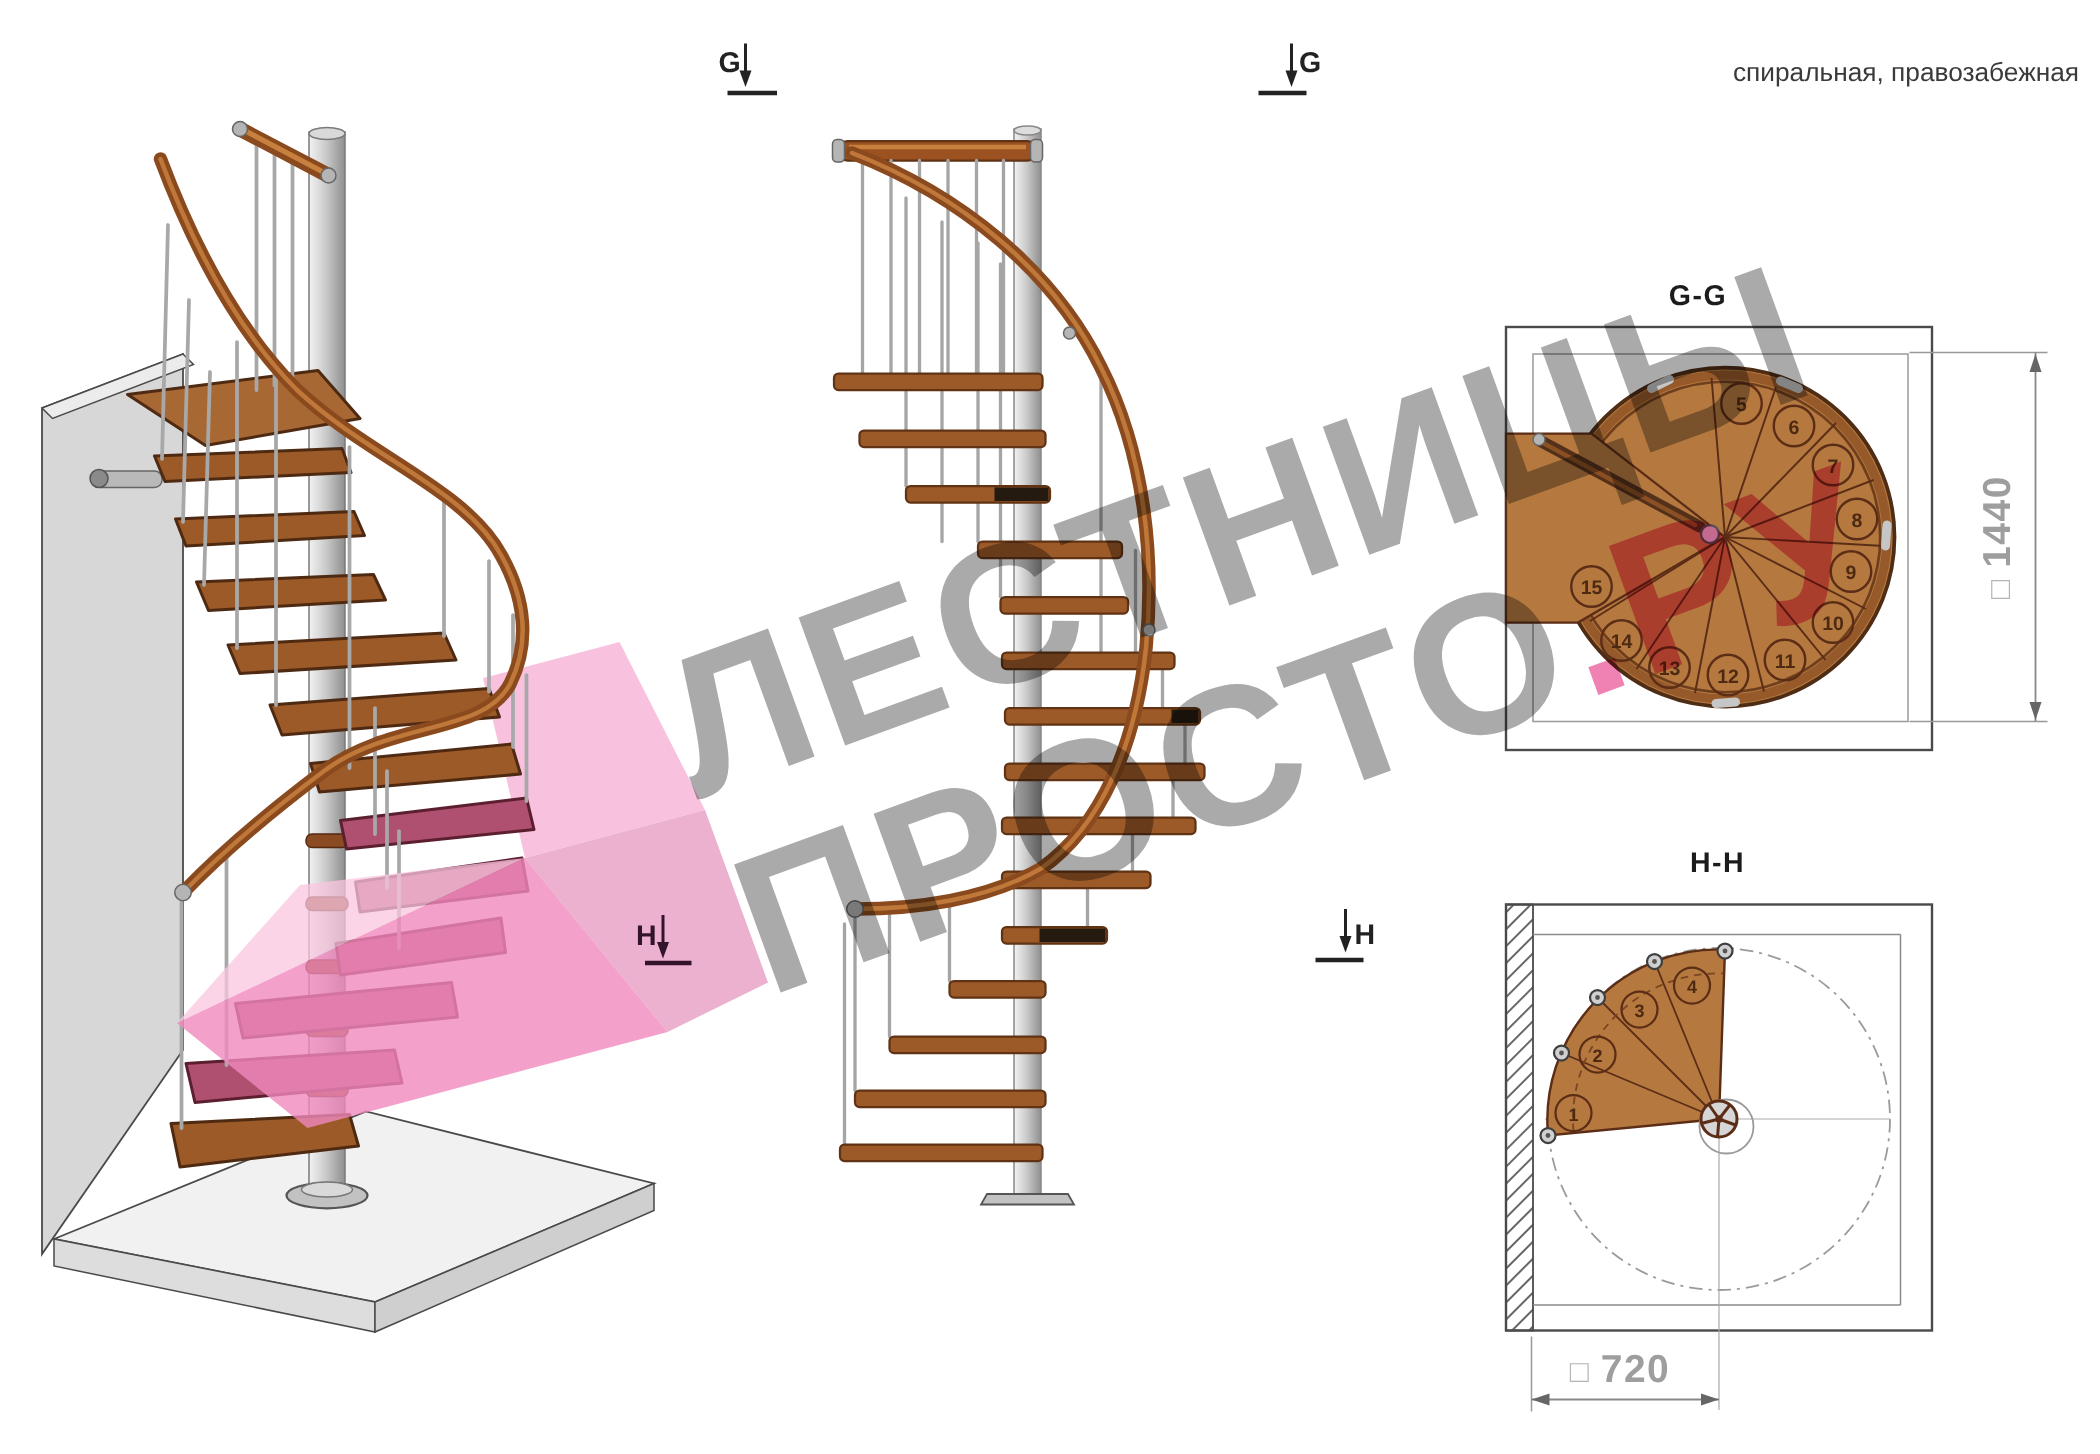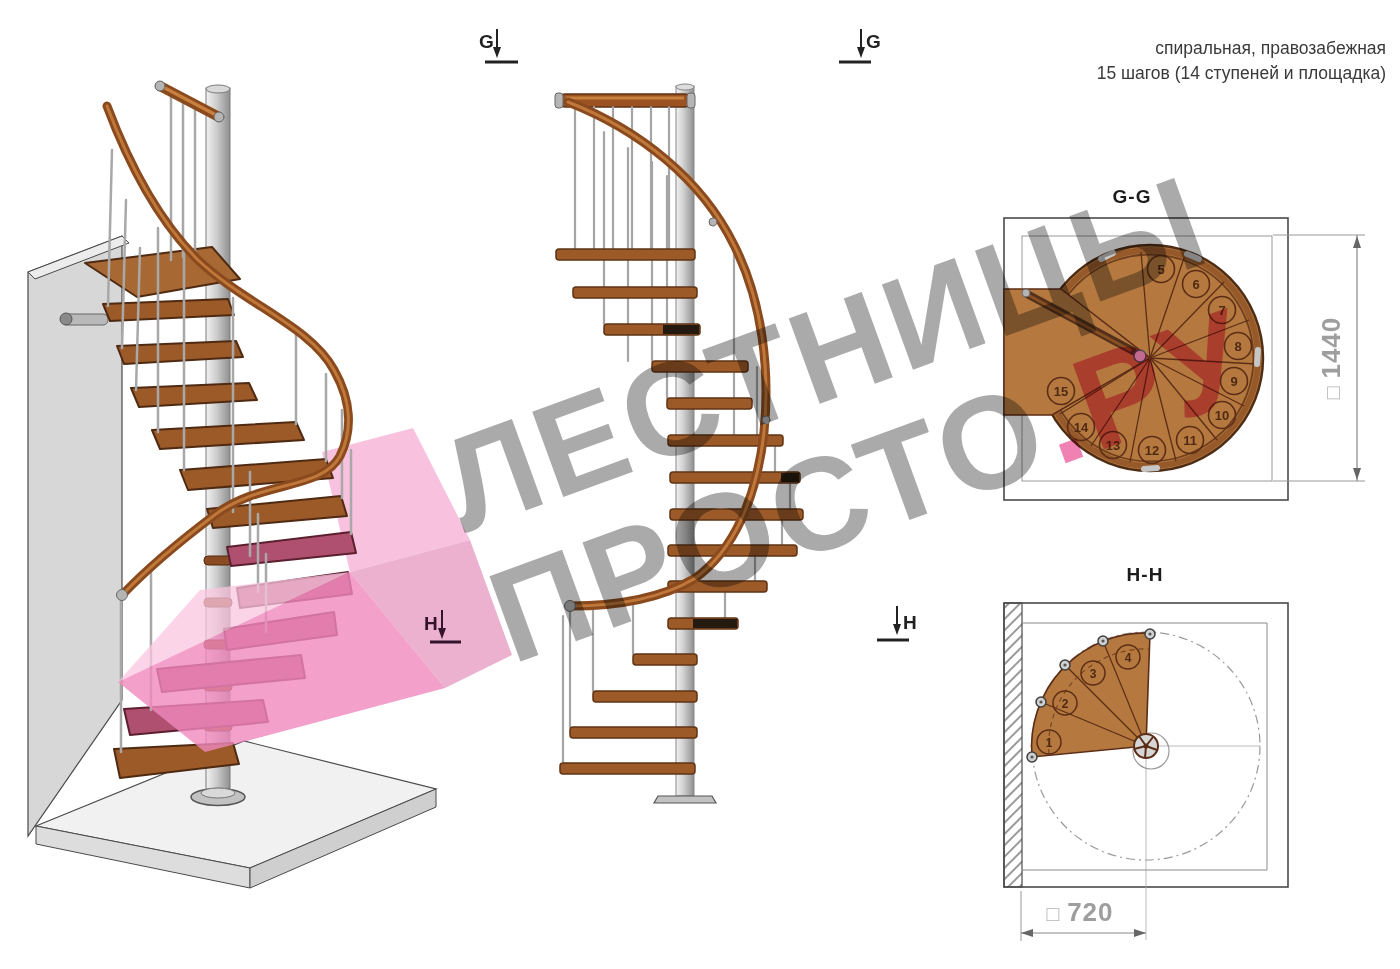--- a/index.html
+++ b/index.html
@@ -2,21 +2,21 @@
 <html><head>
 <meta charset="utf-8">
 <style>
   html,body { margin:0; padding:0; background:#ffffff; }
   .page {
     position:relative; width:1400px; height:969px; background:#ffffff;
     overflow:hidden; font-family:"Liberation Sans", sans-serif;
   }
   .art { position:absolute; left:0; top:0; }
   .title-block {
-    position:absolute; top:36px; right:14px; text-align:right;
+    position:absolute; top:36px; right:14px; 
     font-size:17.5px; line-height:1.45; color:#3a3a3a;
   }
   .watermark {
     position:absolute; left:425px; top:425px;
     transform:rotate(-20deg); transform-origin:0 0;
     font-weight:bold; font-size:132px; line-height:1.06; letter-spacing:4px;
     color:rgba(118,118,118,0.62); white-space:nowrap;
     mix-blend-mode:multiply; pointer-events:none;
   }
   .wm-accent { color:rgba(236,95,158,0.78); }
@@ -368,21 +368,20 @@
       <polygon points="1134,929 1134,937 1146,933" fill="#666"></polygon>
       <text x="1080" y="921" text-anchor="middle">
         <tspan class="dim-sq">□</tspan><tspan class="dim-val" dx="8">720</tspan>
       </text>
     </g>
   </g>
 </svg>
 
 <div class="title-block">
   <div>спиральная, правозабежная</div>
-  <div>15 шагов (14 ступеней и площадка)</div>
 </div>
 
 <div class="watermark">
   <div>ЛЕСТНИЦЫ</div>
   <div><span>ПРОСТО</span><span class="wm-accent">.РУ</span></div>
 </div>
 
 </div>
 
 </body></html>

